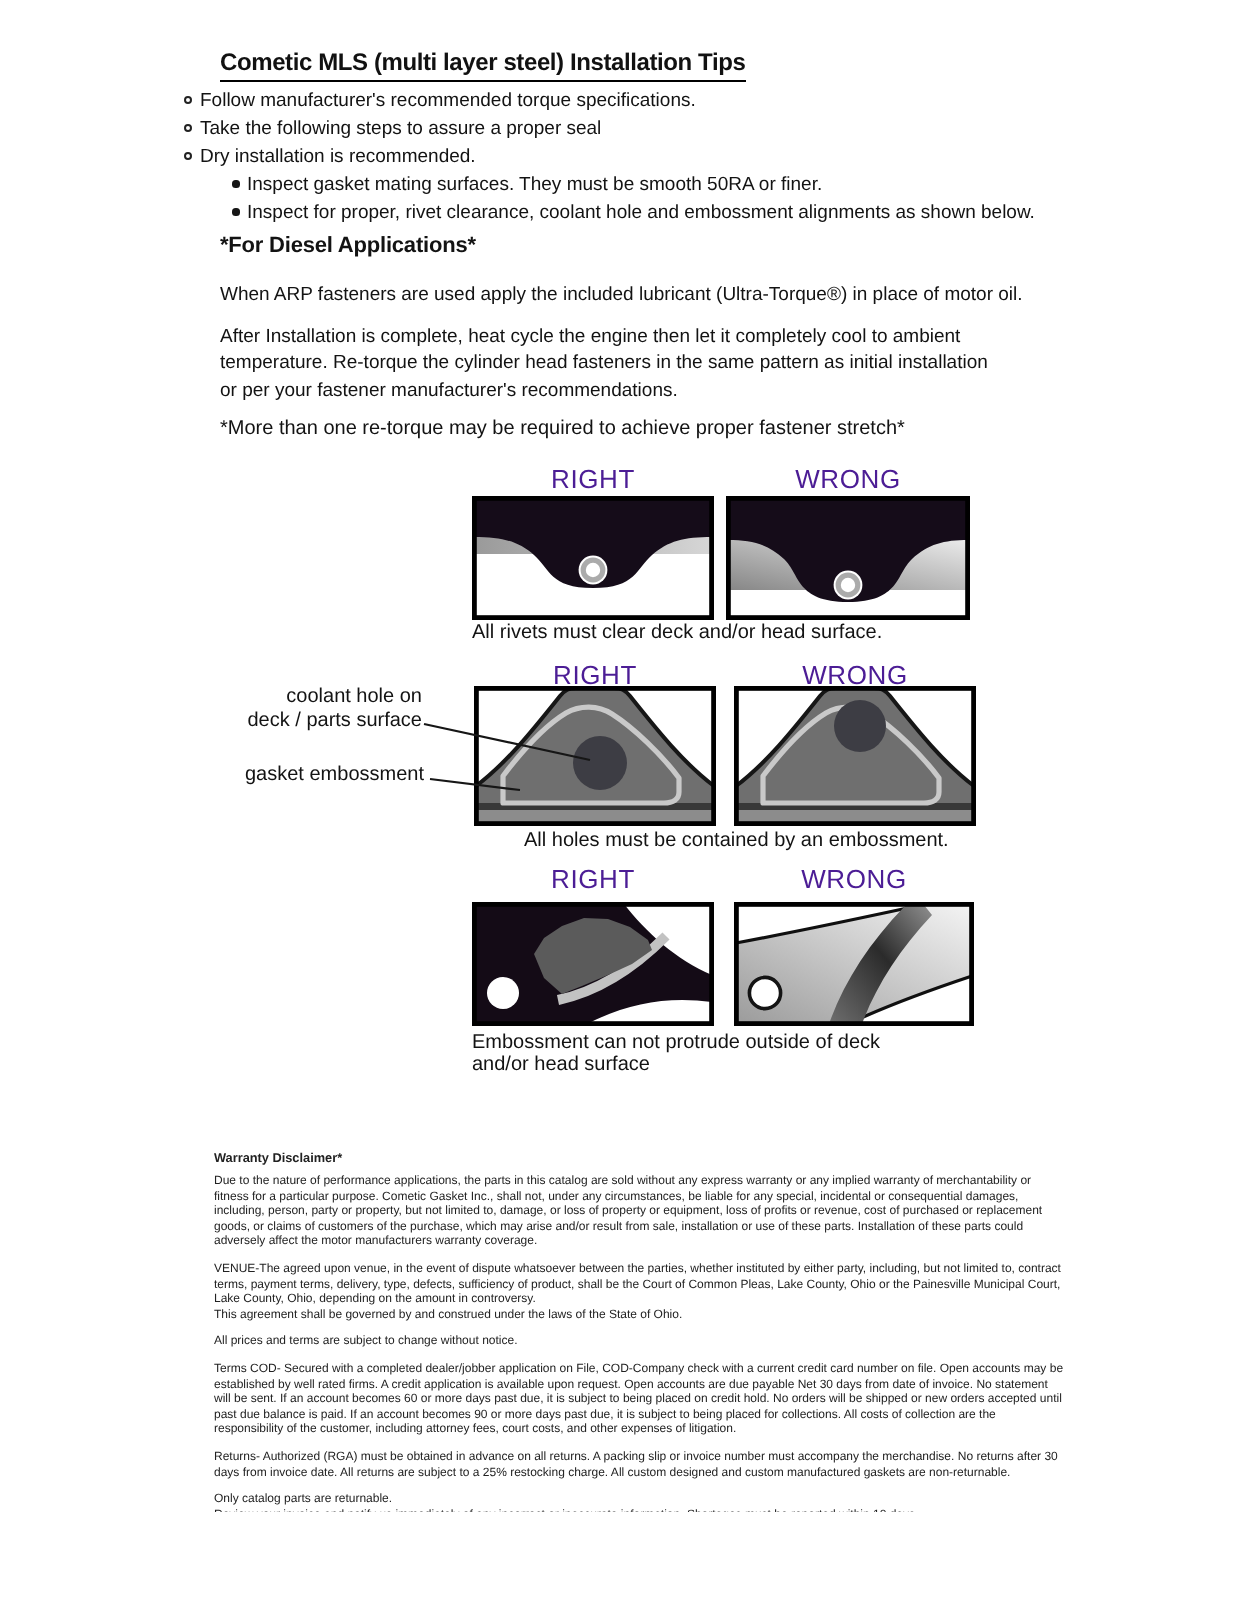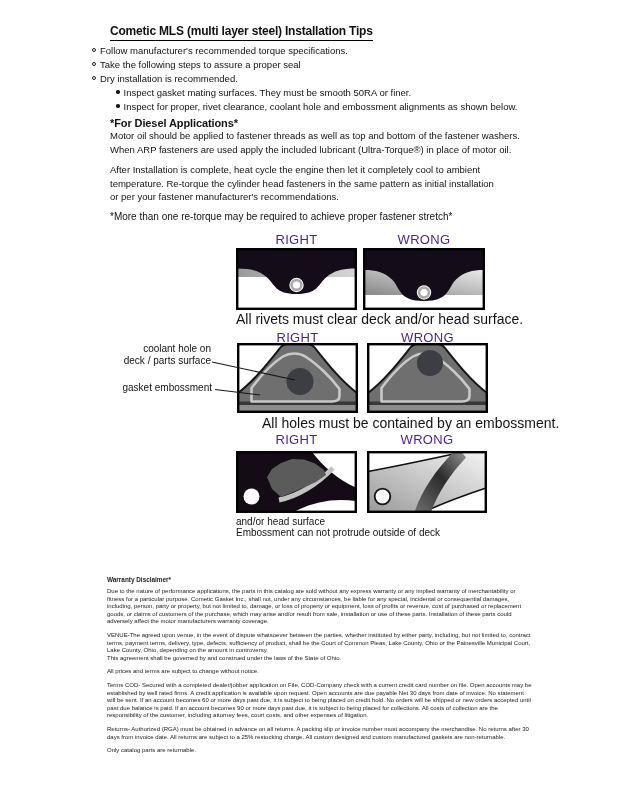--- a/index.html
+++ b/index.html
@@ -15,27 +15,27 @@
     padding-bottom:2px; border-bottom:1.6px solid #000; white-space:nowrap;
   }
 
   .bullets { left:92px; top:43px; font-size:9.5px; color:#131313; }
   .b-row { display:flex; align-items:center; height:14px; white-space:nowrap; }
   .b-row.sub { margin-left:24px; }
   .ring { width:4px; height:4px; border:1px solid #222; border-radius:50%; margin-right:4px; flex:0 0 auto; }
   .dot  { width:3.5px; height:3.5px; background:#161616; border-radius:50%; margin-right:4px; flex:0 0 auto; }
 
   .diesel { left:110px; top:117px; width:434px; color:#131313; }
-  .diesel-h { font-size:11px; font-weight:bold; margin-bottom:0; letter-spacing:-0.1px; }
+  .diesel-h { font-size:11px; font-weight:bold; margin-bottom:12px; letter-spacing:-0.1px; }
   .dline { font-size:9.5px; line-height:13.6px; white-space:nowrap; }
   .dpara { margin-bottom:7px; }
   .dnote { font-size:10px; margin-top:7px; white-space:nowrap; }
 
   .dlabel { font-size:13px; color:#4c1d95; text-align:center; letter-spacing:0.3px; }
-  .caption { font-size:14px; color:#131313; white-space:nowrap; }
+  .caption { font-size:10px; color:#131313; white-space:nowrap; }
   .caption2 { font-size:10px; line-height:11px; color:#131313; }
   .anno { font-size:10px; line-height:11.5px; color:#131313; text-align:right; white-space:nowrap; }
 
   .legal { left:107px; top:576px; width:425px; color:#222; }
   .legal-h { font-size:6.4px; font-weight:bold; margin-bottom:5px; }
   .legal p { font-size:6px; line-height:7.6px; margin-bottom:6px; }
   .legal p.nogap { margin-bottom:0; }
 
   .footer { left:387px; top:759px; font-size:10px; letter-spacing:0.3px; color:#15803d; }
 
@@ -67,21 +67,20 @@
     </div>
     <div class="b-row sub">
       <span class="dot"></span>
       <span>Inspect for proper, rivet clearance, coolant hole and embossment alignments as shown below.</span>
     </div>
   </div>
 
   <div class="abs diesel">
     <div class="diesel-h">*For Diesel Applications*</div>
     <div class="dpara">
-      <div class="dline">Motor oil should be applied to fastener threads as well as top and bottom of the fastener washers.</div>
       <div class="dline">When ARP fasteners are used apply the included lubricant (Ultra-Torque®) in place of motor oil.</div>
     </div>
     <div class="dpara">
       <div class="dline">After Installation is complete, heat cycle the engine then let it completely cool to ambient</div>
       <div class="dline">temperature. Re-torque the cylinder head fasteners in the same pattern as initial installation</div>
       <div class="dline">or per your fastener manufacturer's recommendations.</div>
     </div>
     <div class="dnote">*More than one re-torque may be required to achieve proper fastener stretch*</div>
   </div>
 
@@ -187,22 +186,22 @@
     <rect x="0" y="0" width="120" height="62" fill="#fff"></rect>
     <path d="M1,20.5 C33,14.5 66,7.5 96,1 H119 V37 C98,44 77,51.5 57,61 H1 Z" fill="url(#lg3)"></path>
     <path d="M1,20.5 C33,14.5 66,7.5 96,1" fill="none" stroke="#101010" stroke-width="1.6"></path>
     <path d="M57,61 C77,51.5 98,44 119,37" fill="none" stroke="#101010" stroke-width="1.6"></path>
     <path d="M85.5,2 C67,21 54.5,41 47.5,61 L64,61 C70.5,43 82.5,24 99,6.5 L95,1.5 Z" fill="url(#bd3)"></path>
     <circle cx="15.5" cy="45.5" r="7.8" fill="#ffffff" stroke="#141414" stroke-width="1.8"></circle>
     <rect x="1.2" y="1.2" width="117.6" height="59.6" fill="none" stroke="#000" stroke-width="2.4"></rect>
   </svg>
 
   <div class="abs caption2" style="left:236px; top:516px;">
+    <div>Embossment can not protrude outside of deck</div>
     <div>and/or head surface</div>
-    <div>Embossment can not protrude outside of deck</div>
   </div>
 
   <div class="abs legal">
     <div class="legal-h">Warranty Disclaimer*</div>
     <p>Due to the nature of performance applications, the parts in this catalog are sold without any express warranty or any implied warranty of merchantability or fitness for a particular purpose.  Cometic Gasket Inc., shall not, under any circumstances, be liable for any special, incidental or consequential damages, including, person, party or property, but not limited to, damage, or loss of property or equipment, loss of profits or revenue, cost of purchased or replacement goods, or claims of customers of the purchase, which may arise and/or result from sale, installation or use of these parts.  Installation of these parts could adversely affect the motor manufacturers warranty coverage.</p>
     <p class="nogap">VENUE-The agreed upon venue, in the event of dispute whatsoever between the parties, whether instituted by either party, including, but not limited to, contract terms, payment terms, delivery, type, defects, sufficiency of product, shall be the Court of Common Pleas, Lake County, Ohio or the Painesville Municipal Court, Lake County, Ohio, depending on the amount in controversy.</p>
     <p>This agreement shall be governed by and construed under the laws of the State of Ohio.</p>
     <p>All prices and terms are subject to change without notice.</p>
     <p>Terms COD- Secured with a completed dealer/jobber application on File, COD-Company check with a current credit card number on file.  Open accounts may be established by well rated firms.  A credit application is available upon request.  Open accounts are due payable Net 30 days from date of invoice.  No statement will be sent.  If an account becomes 60 or more days past due, it is subject to being placed on credit hold.  No orders will be shipped or new orders accepted until past due balance is paid.  If an account becomes 90 or more days past due, it is subject to being placed for collections.  All costs of collection are the responsibility of the customer, including attorney fees, court costs, and other expenses of litigation.</p>
     <p>Returns- Authorized (RGA) must be obtained in advance on all returns.  A packing slip or invoice number must accompany the merchandise.  No returns after 30 days from invoice date.  All returns are subject to a 25% restocking charge.  All custom designed and custom manufactured gaskets are non-returnable.</p>

